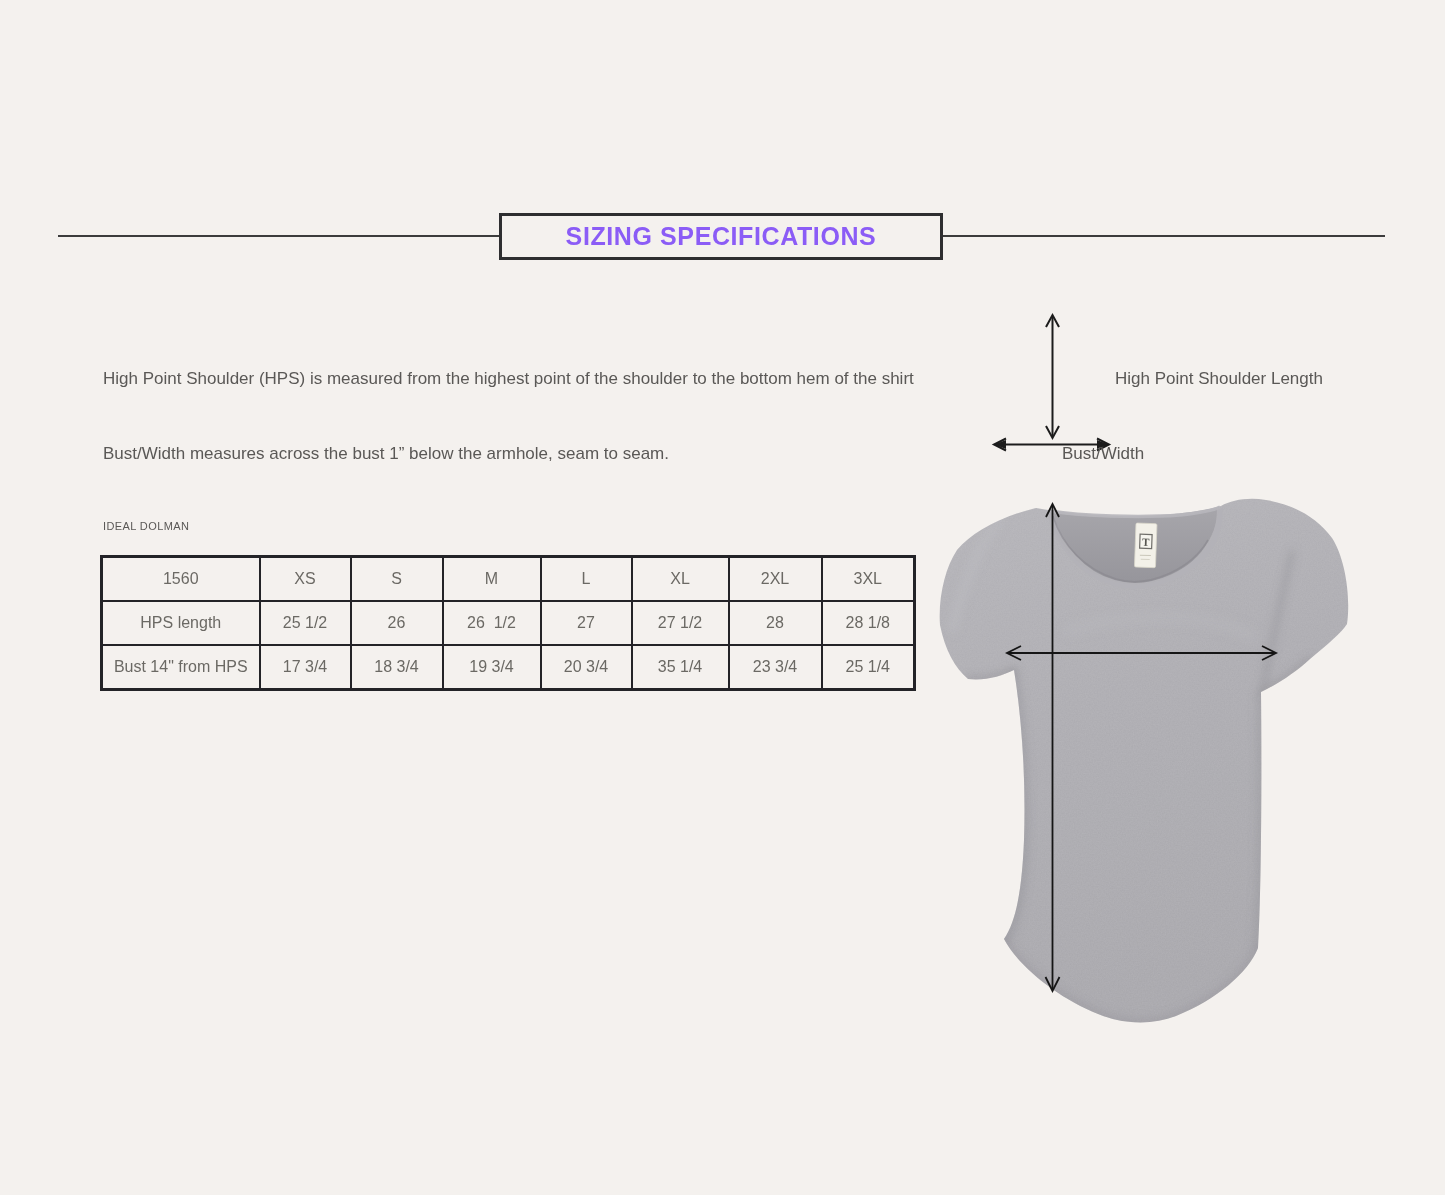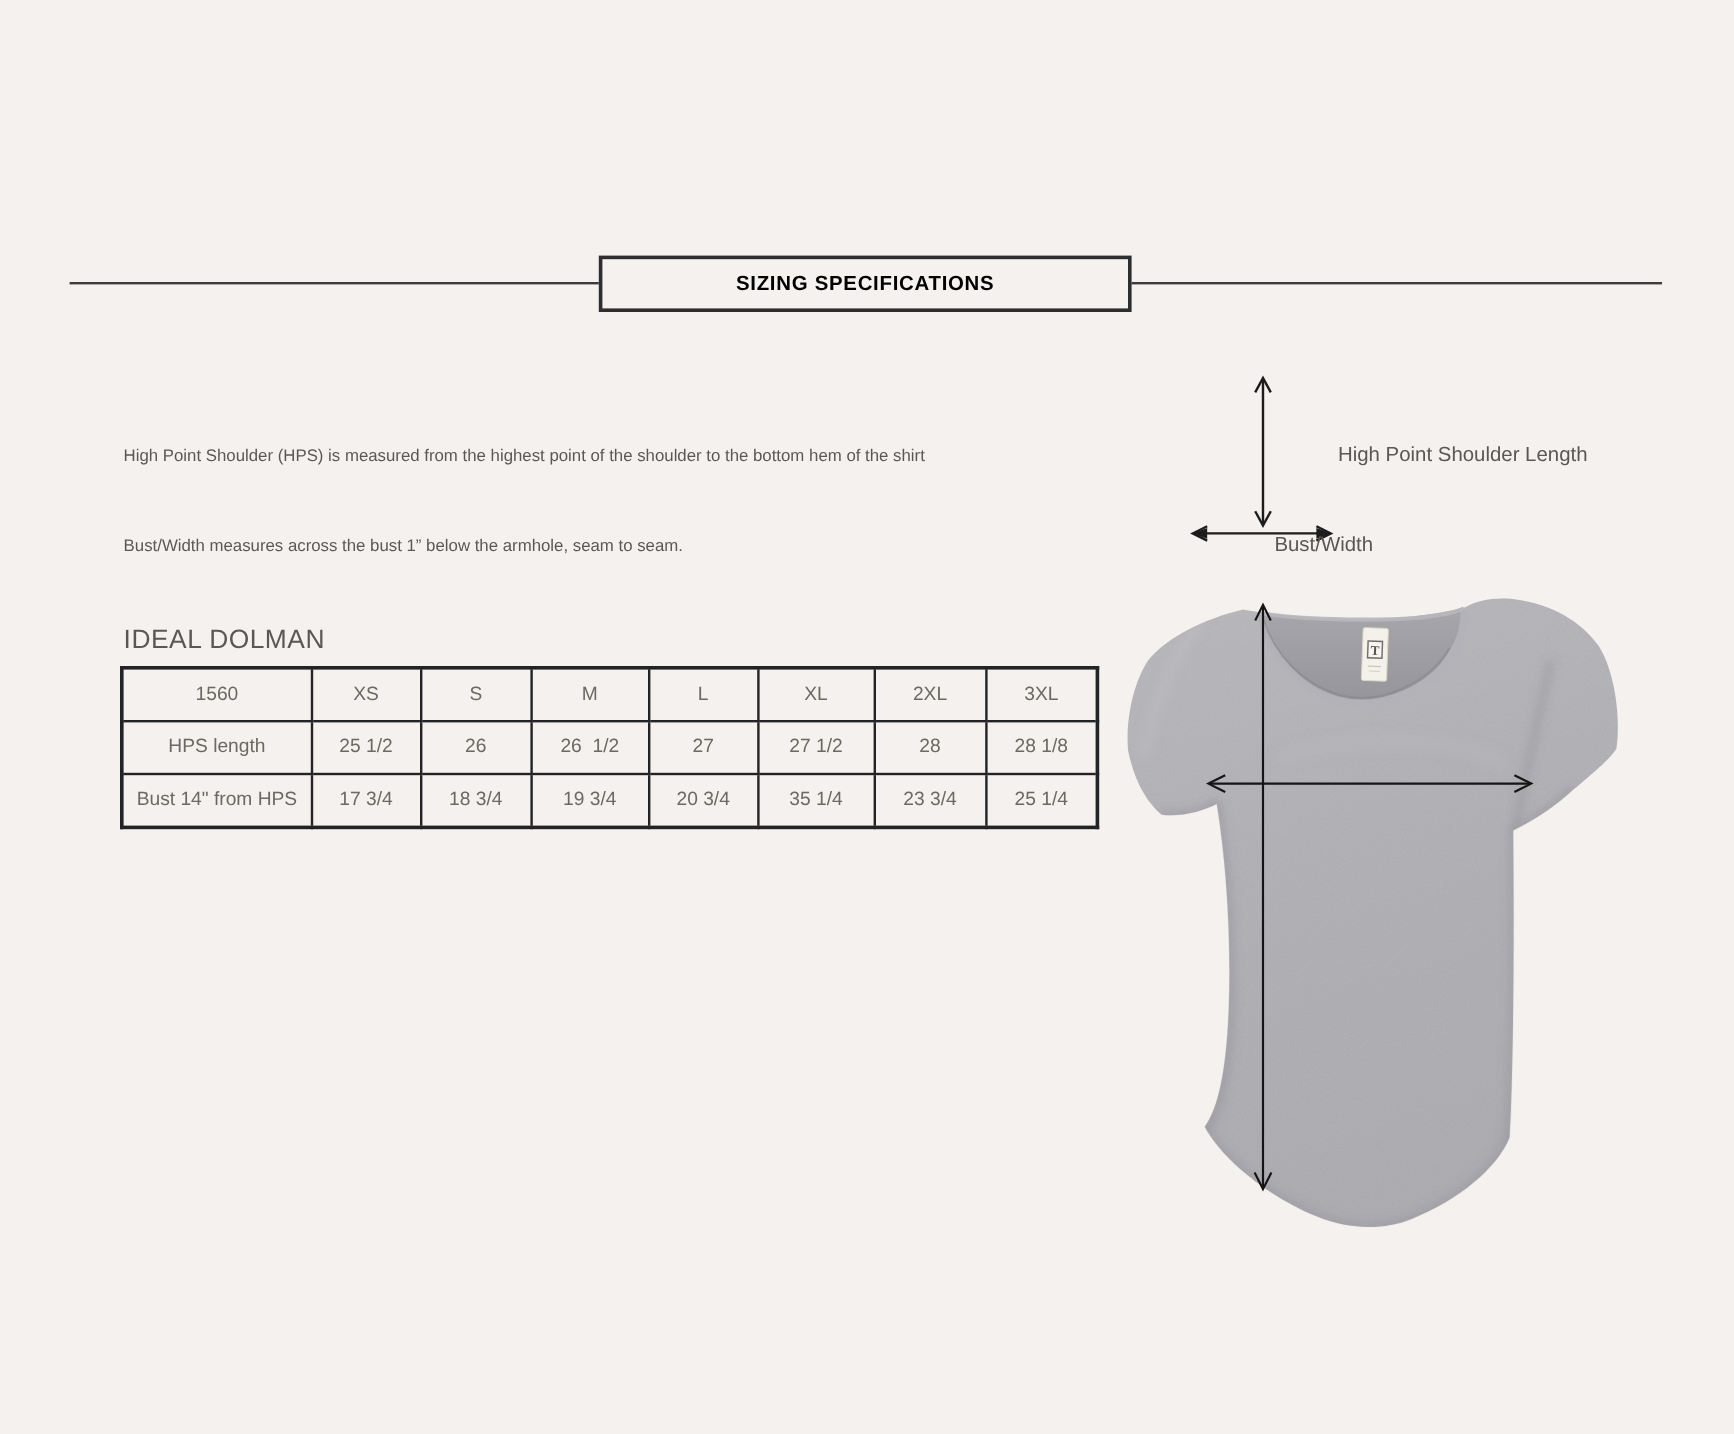--- a/index.html
+++ b/index.html
@@ -13,31 +13,31 @@
   .rule {
     position:absolute; left:58px; top:235px; width:1327px; height:2px;
     background:#3c3c3c;
   }
   .title-box {
     position:absolute; left:499px; top:213px; width:444px; height:47px;
     border:3px solid #2e2e30; background:#f4f1ee;
     display:flex; align-items:center; justify-content:center;
   }
   .page-title {
-    font-size:17px; font-weight:bold; letter-spacing:0.6px; color:#000000;
+    font-size:25px; font-weight:bold; letter-spacing:0.6px; color:#8b5cf6;
   }
   .para {
-    position:absolute; font-size:14px; line-height:20px; color:#5a5856;
+    position:absolute; font-size:17px; line-height:20px; color:#5a5856;
     white-space:nowrap;
   }
   #p-hps   { left:103px; top:369px; }
   #p-bust  { left:103px; top:444px; }
   .product-name {
     position:absolute; left:103px; top:520px;
-    font-size:22px; letter-spacing:0.4px; color:#5a5856;
+    font-size:11px; letter-spacing:0.4px; color:#5a5856;
   }
   .legend-label {
     position:absolute; font-size:17px; color:#5a5856; z-index:3; white-space:nowrap;
   }
   #legend-hps  { left:1115px; top:369px;text-align:right; }
   #legend-bust { left:1062px; top:444px; }
   table.size-table {
     position:absolute; left:100px; top:555px;
     border-collapse:collapse; table-layout:fixed;
     border:3px solid #232327;

